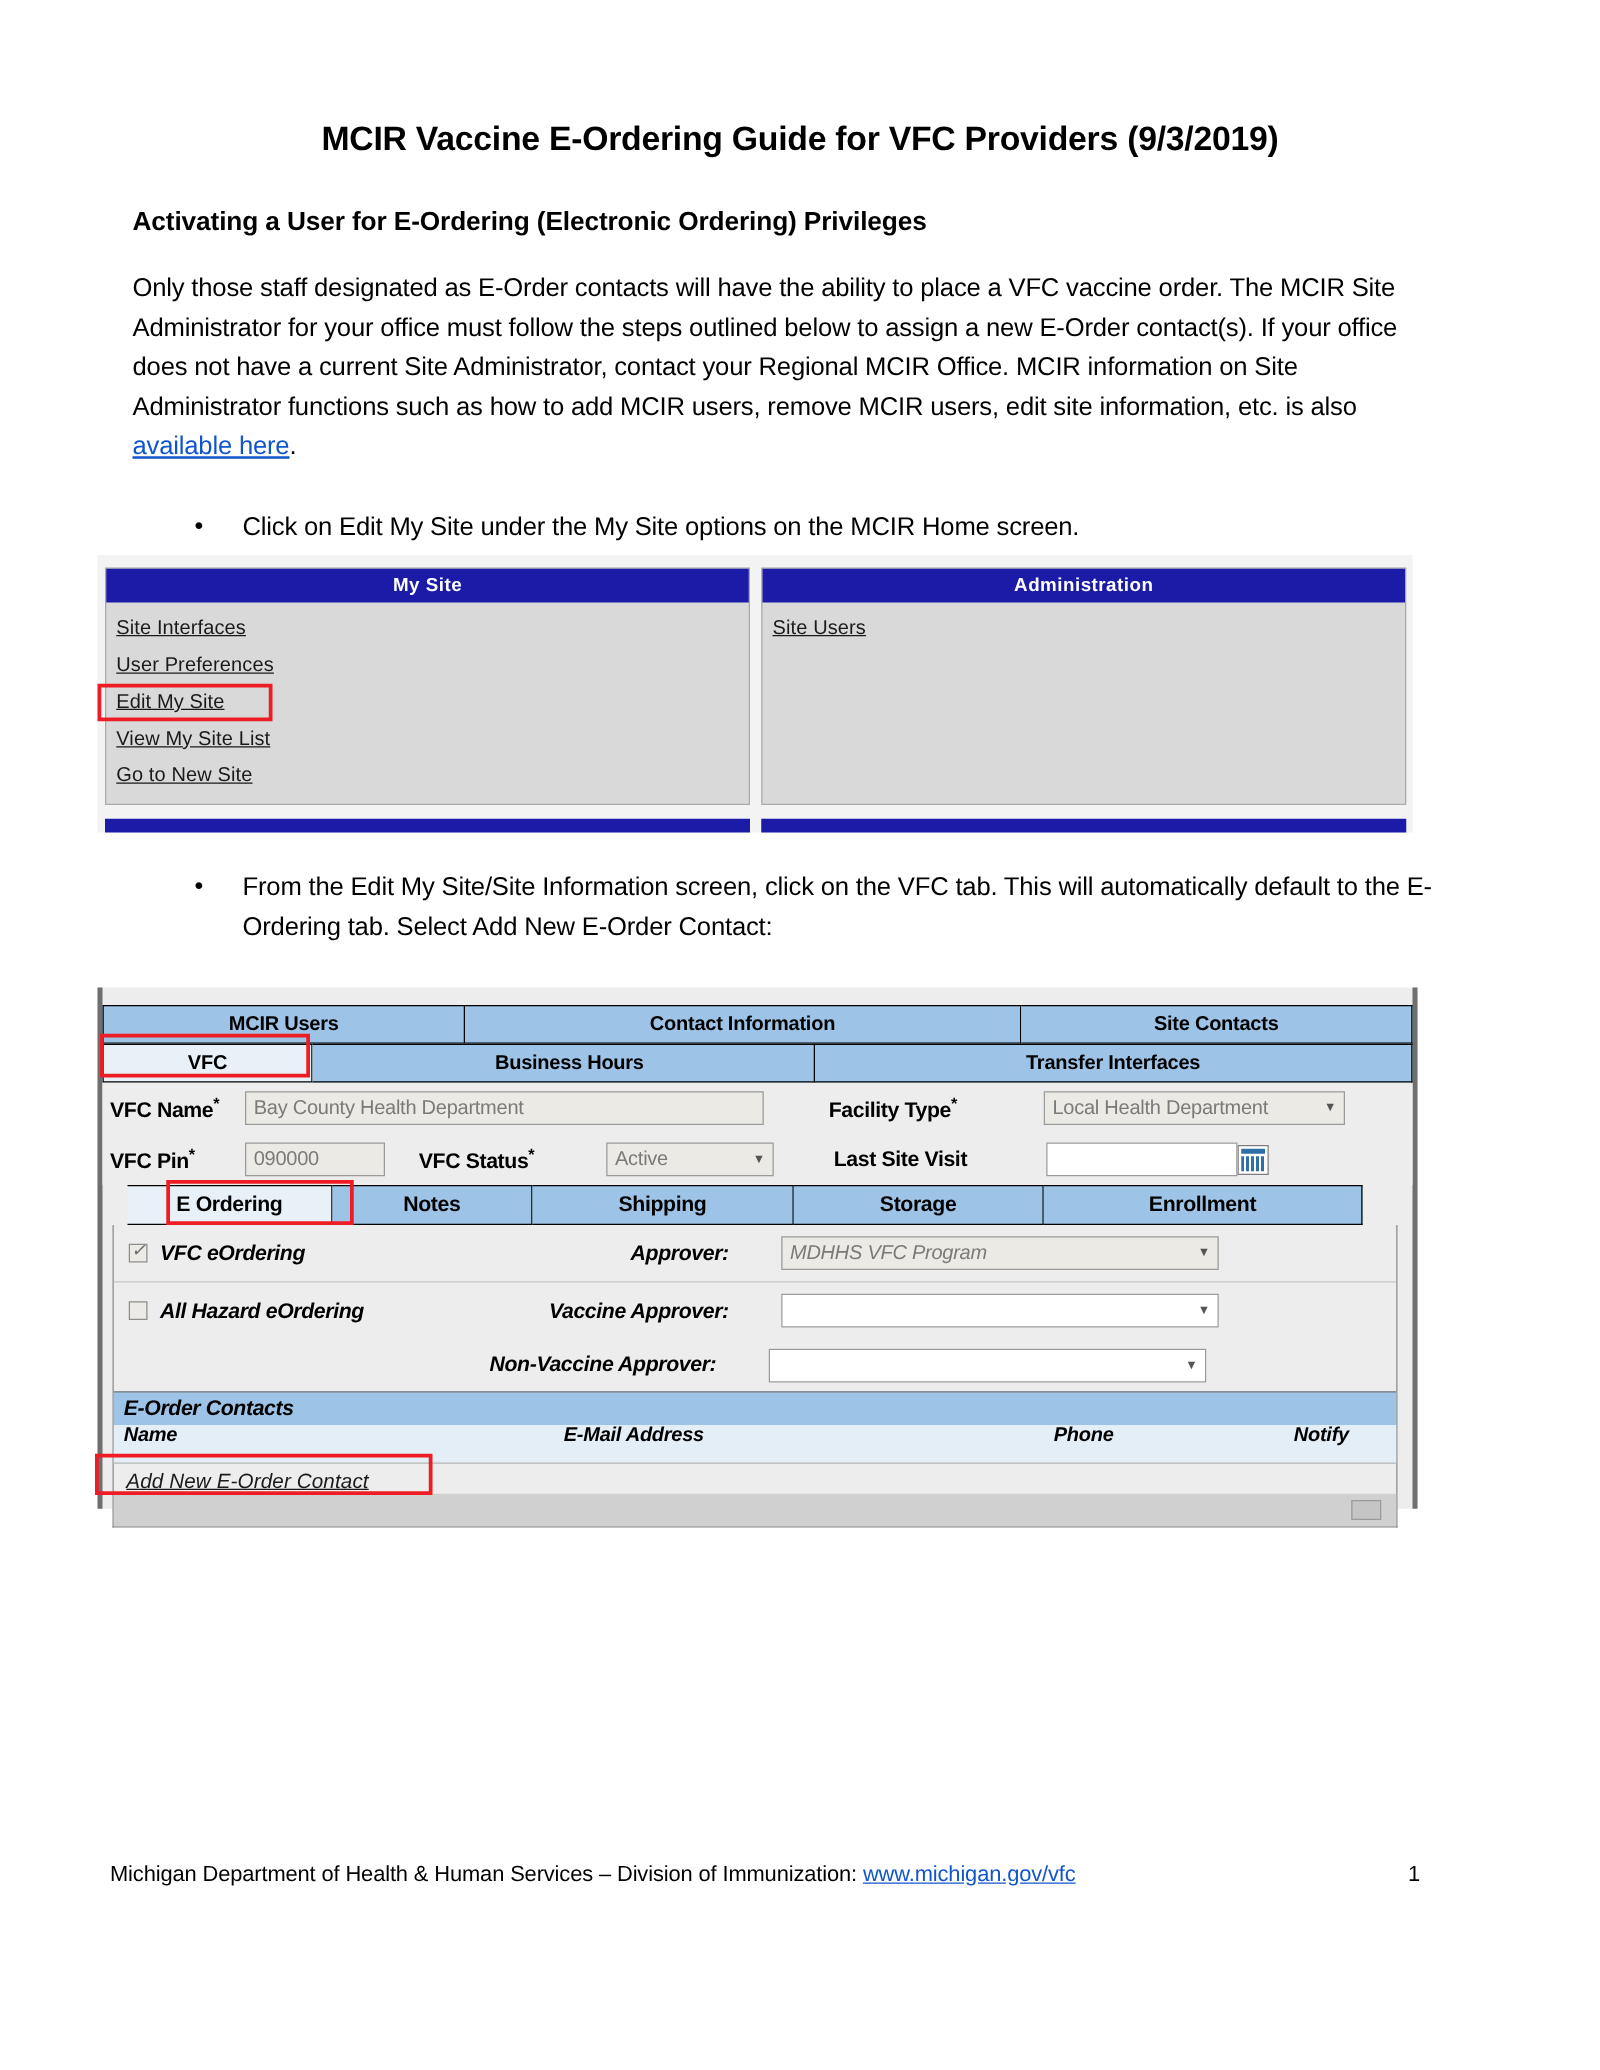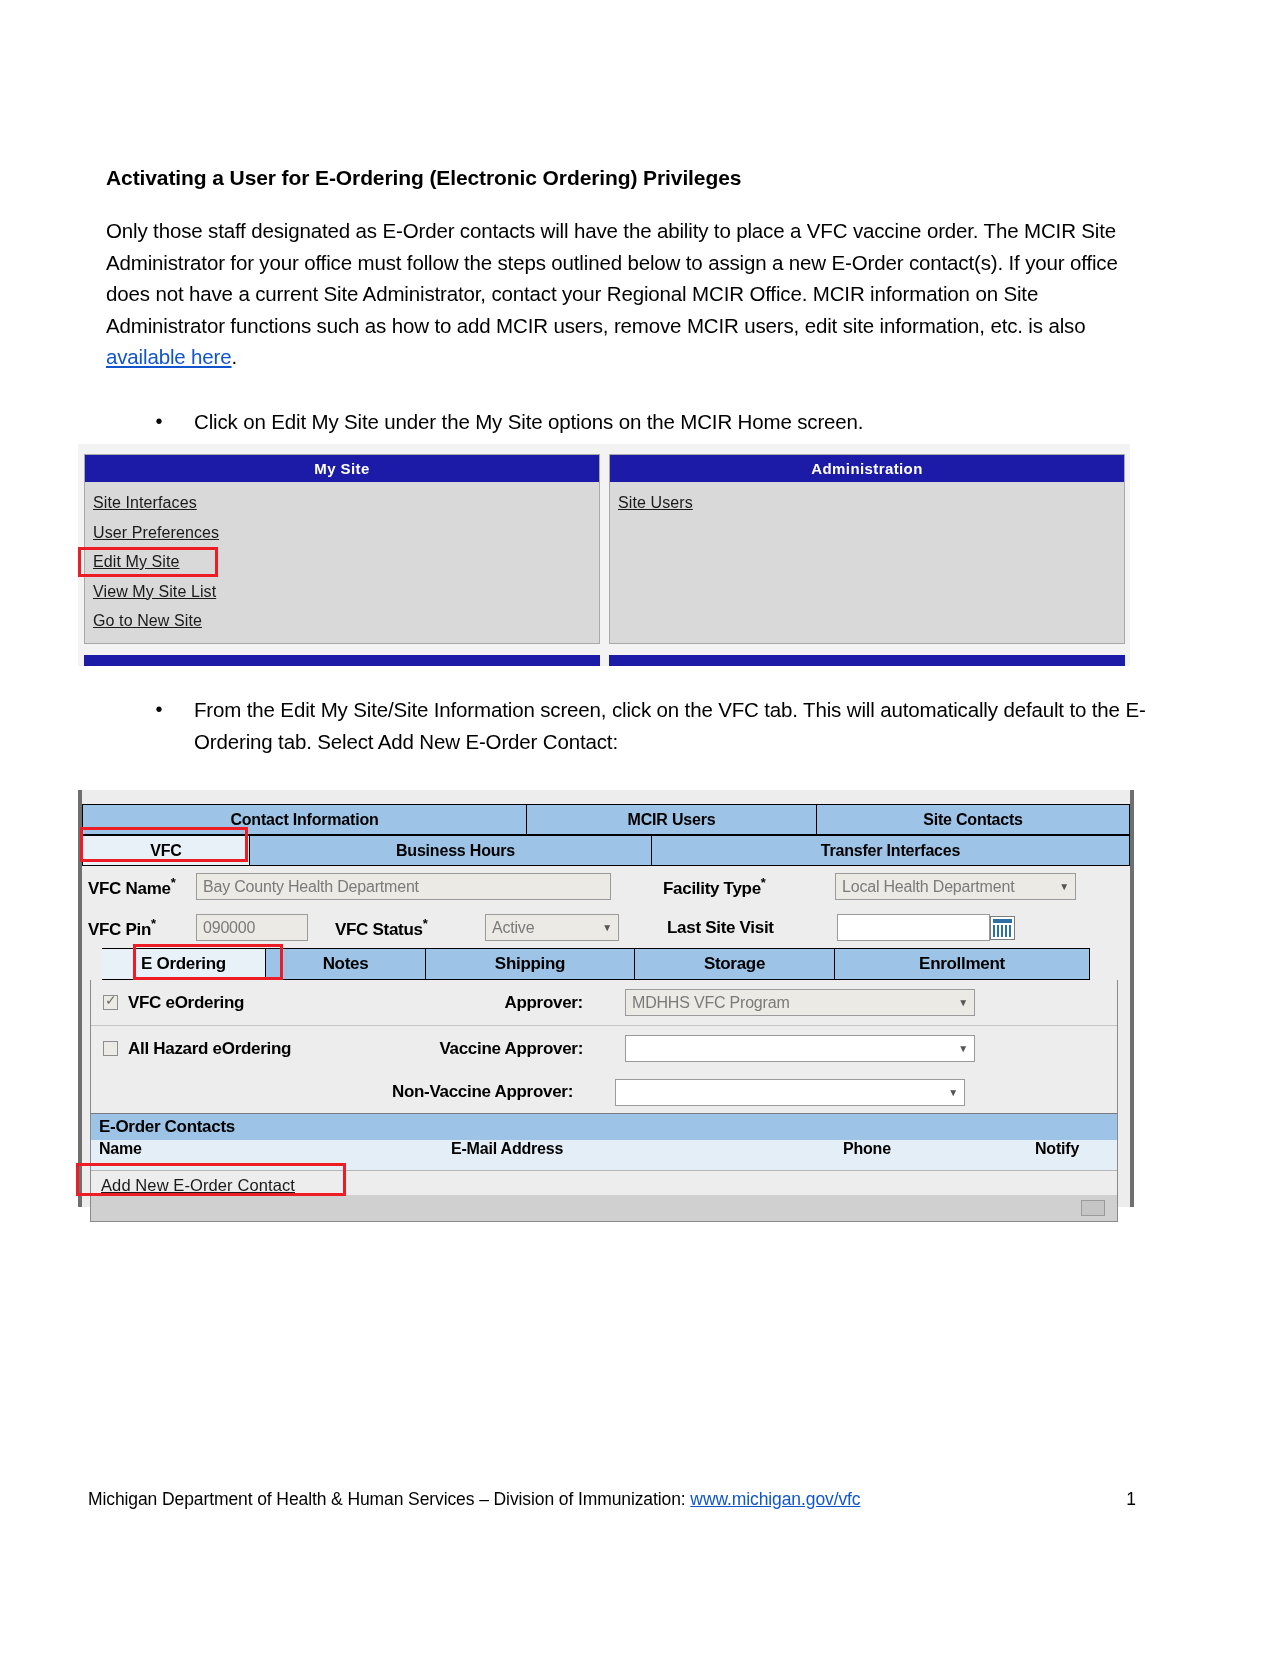--- a/index.html
+++ b/index.html
@@ -225,20 +225,21 @@
   .footer .pageno {
     position:absolute; right:92px; top:0;
     font-size:17.5px;
   }
 </style>
 </head>
 <body>
 
 <div class="page">
 
+  <div class="doc-title">MCIR Vaccine E-Ordering Guide for VFC Providers (9/3/2019)</div>
   <div class="doc-subtitle">Activating a User for E-Ordering (Electronic Ordering) Privileges</div>
 
   <div class="doc-para"><span>Only those staff designated as E-Order contacts will have the ability to place a VFC vaccine order. The MCIR Site Administrator for your office must follow the steps outlined below to assign a new E-Order contact(s). If your office does not have a current Site Administrator, contact your Regional MCIR Office. MCIR information on Site Administrator functions such as how to add MCIR users, remove MCIR users, edit site information, etc. is also </span><a class="link" href="#">available here</a><span>.</span></div>
 
   <div class="bullet-row" id="bullet1">
     <span class="dot">•</span>
     <span class="btext">Click on Edit My Site under the My Site options on the MCIR Home screen.</span>
   </div>
 
   <div class="shot1">
@@ -268,22 +269,22 @@
   <div class="redbox" id="rb-edit-my-site"></div>
 
   <div class="bullet-row" id="bullet2">
     <span class="dot">•</span>
     <span class="btext">From the Edit My Site/Site Information screen, click on the VFC tab. This will automatically default to the E-Ordering tab. Select Add New E-Order Contact:</span>
   </div>
 
   <div class="shot2">
 
     <div class="tabrow" style="margin-top:14px;">
+      <div class="tab" style="width:290px;">MCIR Users</div>
       <div class="tab" style="width:445px;">Contact Information</div>
-      <div class="tab" style="width:290px;">MCIR Users</div>
       <div class="tab" style="width:313px;">Site Contacts</div>
     </div>
 
     <div class="tabrow">
       <div class="tab selected" style="width:168px;">VFC</div>
       <div class="tab" style="width:402px;padding-left:10px;">Business Hours</div>
       <div class="tab" style="width:478px;">Transfer Interfaces</div>
     </div>
 
     <div class="fieldrow">
@@ -314,21 +315,21 @@
 
     <div class="subtabrow">
       <div style="width:12px; background:#ededed;"></div>
       <div class="subtab selected" style="width:164px;">E Ordering</div>
       <div class="subtab" style="width:160px;">Notes</div>
       <div class="subtab" style="width:209px;">Shipping</div>
       <div class="subtab" style="width:200px;">Storage</div>
       <div class="subtab" style="width:255px;">Enrollment</div>
     </div>
 
-    <div class="eorder-area" style="width:1028px;">
+    <div class="eorder-area" style="width:1028px;font-style:italic;">
 
       <div class="cb-row" style="border-bottom:1px solid #c6c6c6;">
         <div class="cbox checked"></div>
         <span class="cb-label" style="width:270px;">VFC eOrdering</span>
         <span class="approver-label" style="width:185px;">Approver:</span>
         <div class="fbox" style="width:350px; margin-left:42px;">
           <span>MDHHS VFC Program</span>
           <span class="caret">▼</span>
         </div>
       </div>

